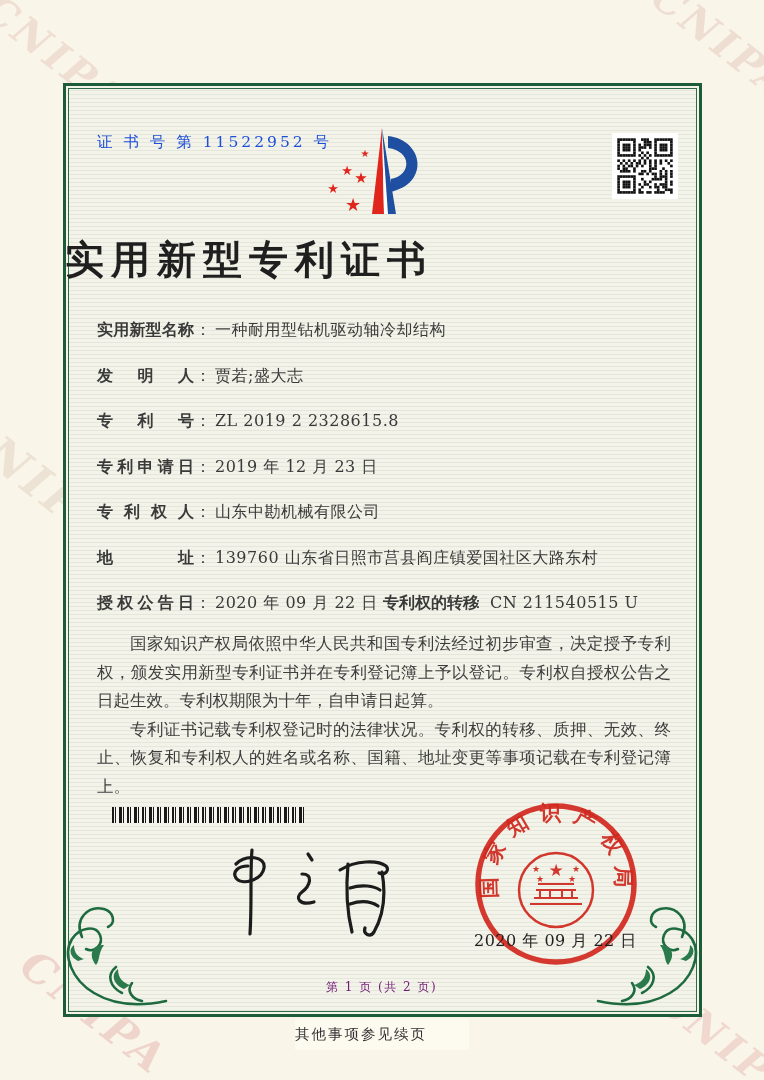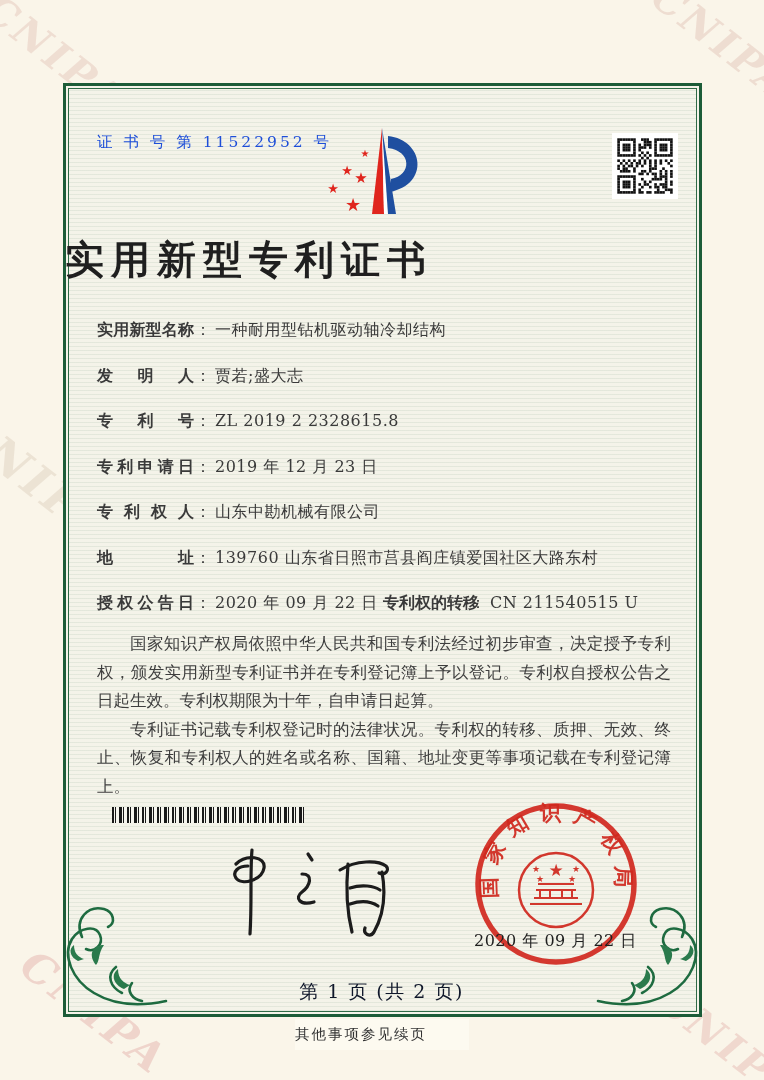--- a/index.html
+++ b/index.html
@@ -40,21 +40,21 @@
   .barcode{position:absolute;left:112px;top:807px;width:192px;height:16px;
      background:repeating-linear-gradient(90deg,#191919 0 2px,#f6f5ee 2px 3px,#191919 3px 4px,#f6f5ee 4px 7px,#191919 7px 10px,#f6f5ee 10px 11px,#191919 11px 12px,#f6f5ee 12px 15px);}
 
   .signer{position:absolute;left:112px;top:868px;font-family:"DejaVu Sans","Liberation Sans",sans-serif;font-size:15.5px;color:#2e2e2e;letter-spacing:2px;}
   .signer div{margin-bottom:11px;}
   .signature{position:absolute;left:222px;top:842px;}
 
   .seal{position:absolute;left:470px;top:798px;}
   .seal-date{position:absolute;left:474px;top:931px;width:170px;font-size:16px;color:#1f1f1f;letter-spacing:0.5px;white-space:nowrap;}
 
-  .page-indicator{position:absolute;left:65px;top:979px;width:633px;text-align:center;font-size:19px;letter-spacing:1.5px;color:#0f172a;}
+  .page-indicator{position:absolute;left:65px;top:979px;width:633px;text-align:center;font-size:12px;letter-spacing:1.5px;color:#701a75;}
   .continuation{position:absolute;left:295px;top:1019px;width:174px;text-align:left;font-size:14.5px;letter-spacing:2px;color:#333;background:#fdfaf0;padding:6px 0;}
 
   .flourish{position:absolute;}
   .flourish.left{left:38px;top:903px;}
   .flourish.right{left:596px;top:903px;transform:scaleX(-1);}
 </style>
 </head>
 <body>
 
 <div class="page">

